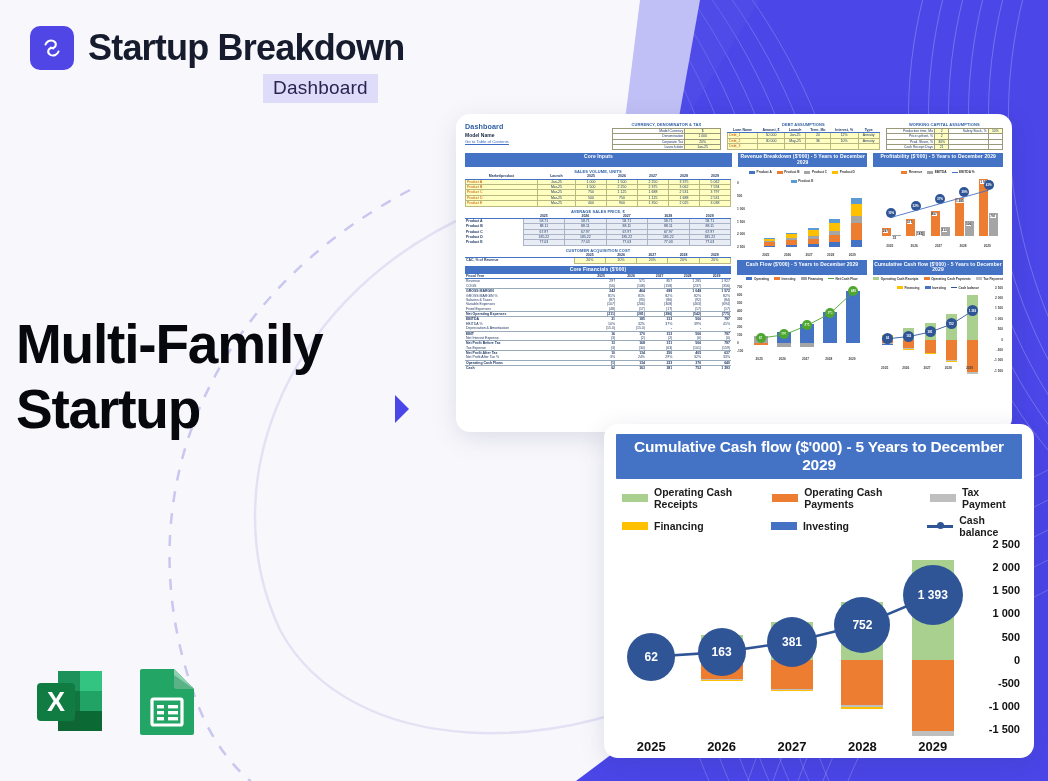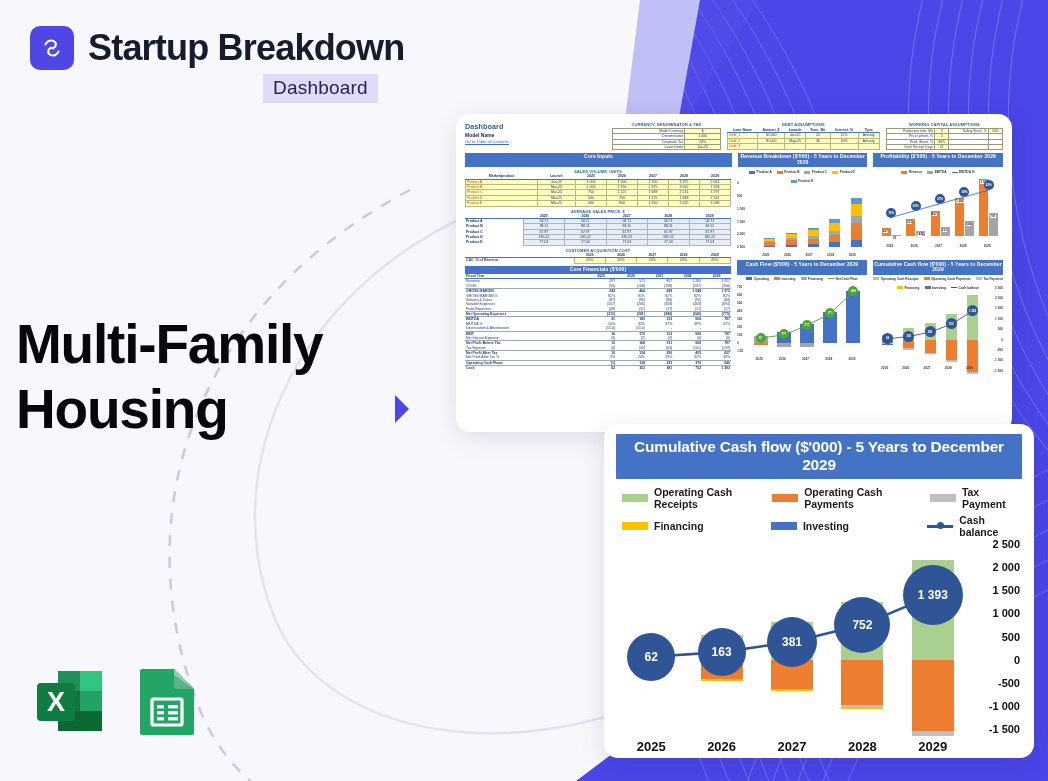--- a/index.html
+++ b/index.html
@@ -206,21 +206,21 @@
     <div class="logo-mark">
       <svg width="28" height="28" viewBox="0 0 28 28">
         <path d="M7.5 10.5c1.2-3.2 4.6-4.8 7.6-3.6 2.1.9 3.1 3 2.4 4.9-.7 1.9-2.9 2.7-4.6 1.8" fill="none" stroke="#fff" stroke-width="2.1" stroke-linecap="round"></path>
         <path d="M20.5 17.5c-1.2 3.2-4.6 4.8-7.6 3.6-2.1-.9-3.1-3-2.4-4.9.7-1.9 2.9-2.7 4.6-1.8" fill="none" stroke="#fff" stroke-width="2.1" stroke-linecap="round"></path>
       </svg>
     </div>
     <div class="logo-text">Startup Breakdown</div>
   </div>
   <div class="logo-sub">Dashboard</div>
 
-  <div class="headline">Multi-Family Housing</div>
+  <div class="headline">Multi-Family Startup</div>
 
   <div class="badges">
     <div class="badge-icon">
       <svg width="76" height="76" viewBox="0 0 76 76">
         <rect x="26" y="8" width="44" height="20" fill="#21a366"></rect>
         <rect x="26" y="28" width="44" height="20" fill="#107c41"></rect>
         <rect x="26" y="48" width="44" height="20" fill="#0b6a34"></rect>
         <rect x="26" y="8" width="22" height="60" fill="#185c37" opacity=".25"></rect>
         <rect x="48" y="8" width="22" height="20" fill="#33c481"></rect>
         <rect x="48" y="28" width="22" height="20" fill="#21a366"></rect>

